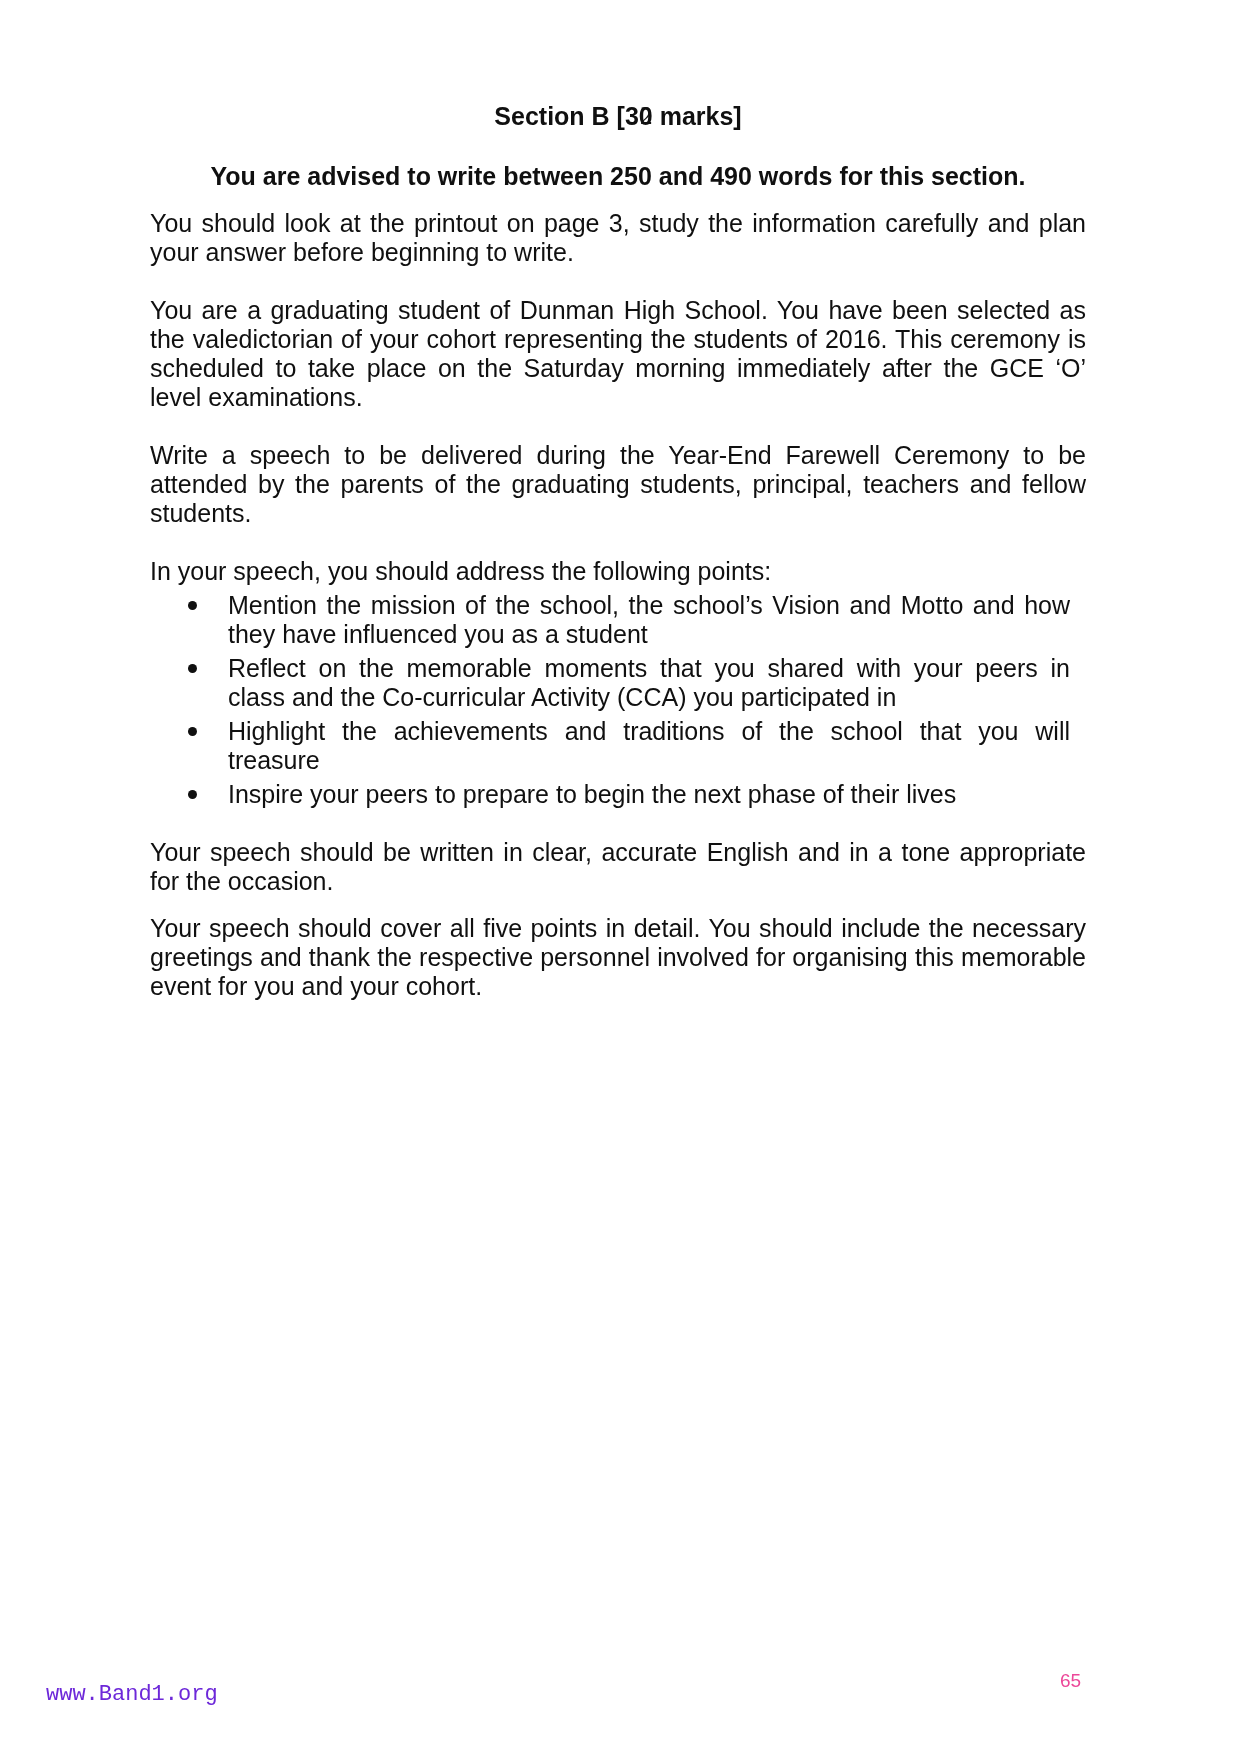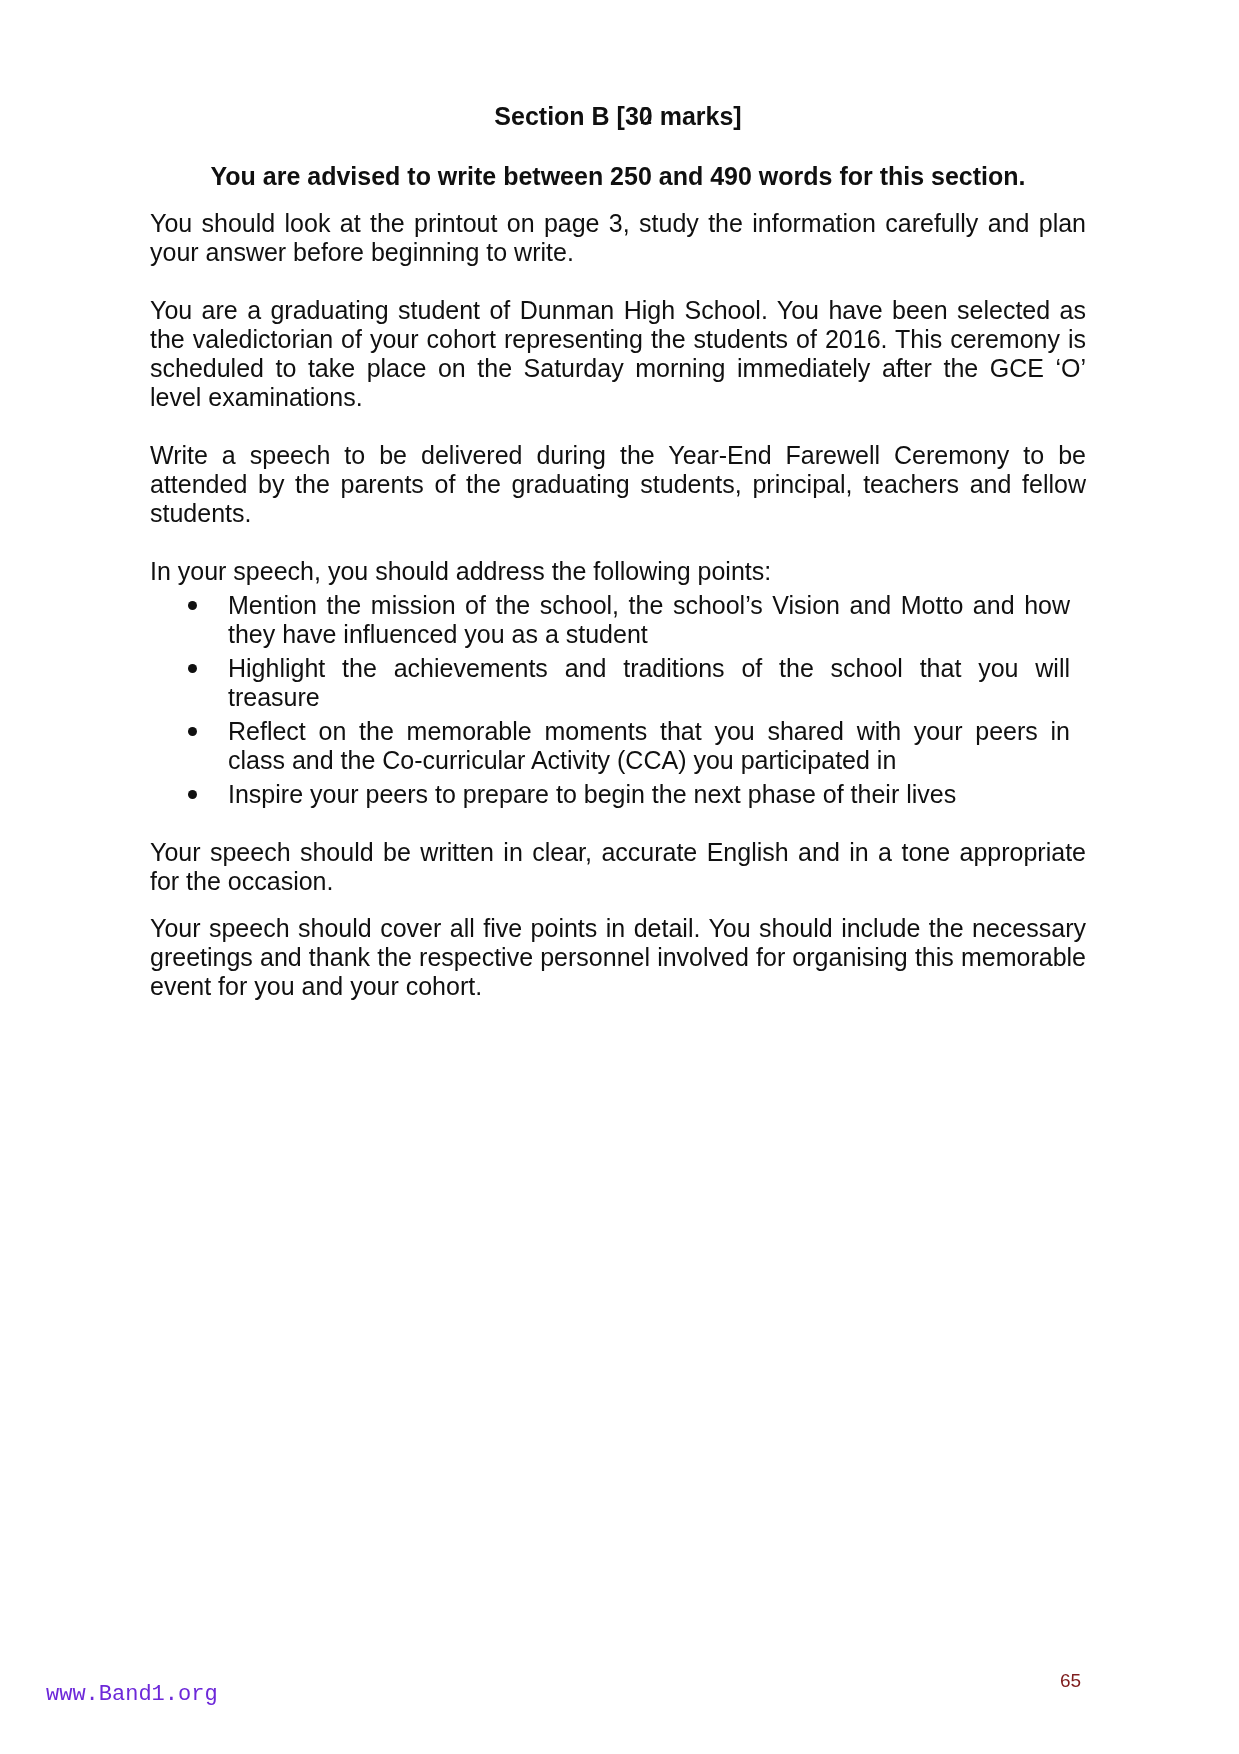--- a/index.html
+++ b/index.html
@@ -75,21 +75,21 @@
     font-size: 22px;
     line-height: 26px;
     color: #6d28d9;
   }
   .footer-page {
     position: absolute;
     left: 1060px;
     top: 1670px;
     font-size: 19px;
     line-height: 22px;
-    color: #7f1d1d;
+    color: #ec4899;
   }
 </style>
 </head>
 <body>
 
 <div class="page">
 
   <div class="page-num-top">2</div>
 
   <div class="content">
@@ -106,25 +106,25 @@
 
     <p class="body-par">In your speech, you should address the following points:</p>
 
     <ul class="points">
       <li>
         <span class="dot"></span>
         <span>Mention the mission of the school, the school’s Vision and Motto and how they have influenced you as a student</span>
       </li>
       <li>
         <span class="dot"></span>
-        <span>Highlight the achievements and traditions of the school that you will treasure</span>
+        <span>Reflect on the memorable moments that you shared with your peers in class and the Co-curricular Activity (CCA) you participated in</span>
       </li>
       <li>
         <span class="dot"></span>
-        <span>Reflect on the memorable moments that you shared with your peers in class and the Co-curricular Activity (CCA) you participated in</span>
+        <span>Highlight the achievements and traditions of the school that you will treasure</span>
       </li>
       <li>
         <span class="dot"></span>
         <span>Inspire your peers to prepare to begin the next phase of their lives</span>
       </li>
     </ul>
 
     <p class="body-par">Your speech should be written in clear, accurate English and in a tone appropriate for the occasion.</p>
 
     <p class="body-par after-list">Your speech should cover all five points in detail. You should include the necessary greetings and thank the respective personnel involved for organising this memorable event for you and your cohort.</p>

